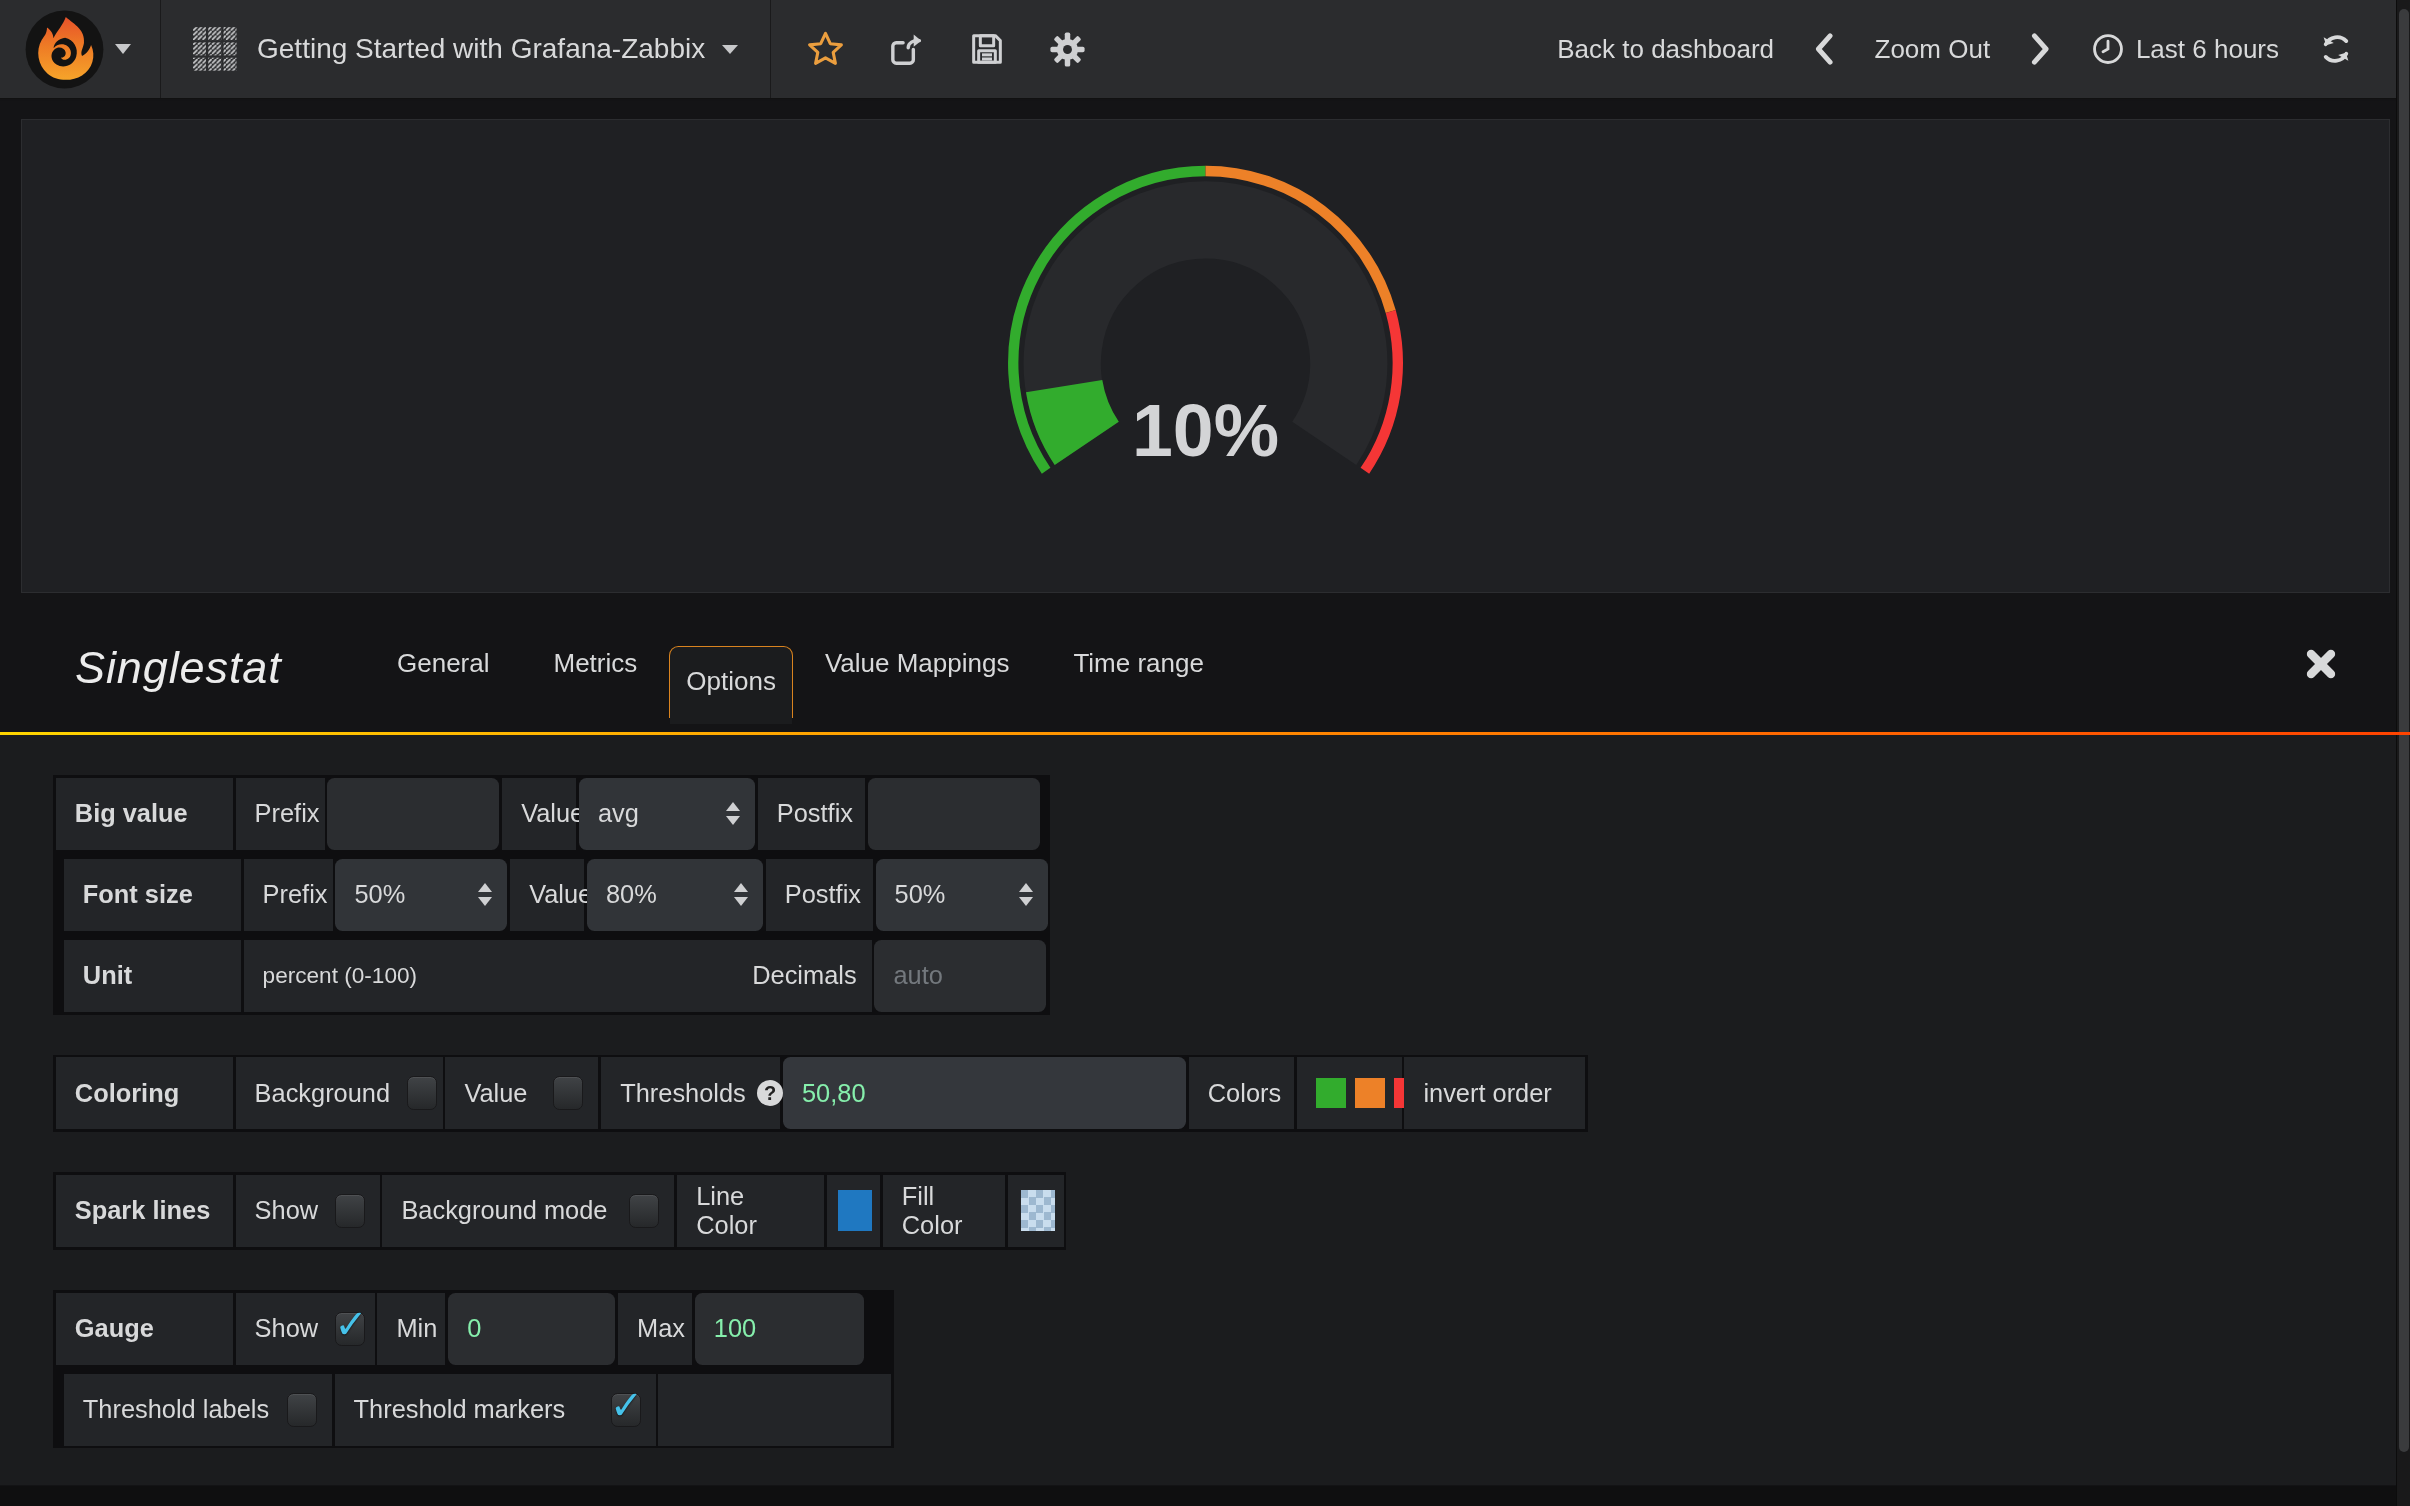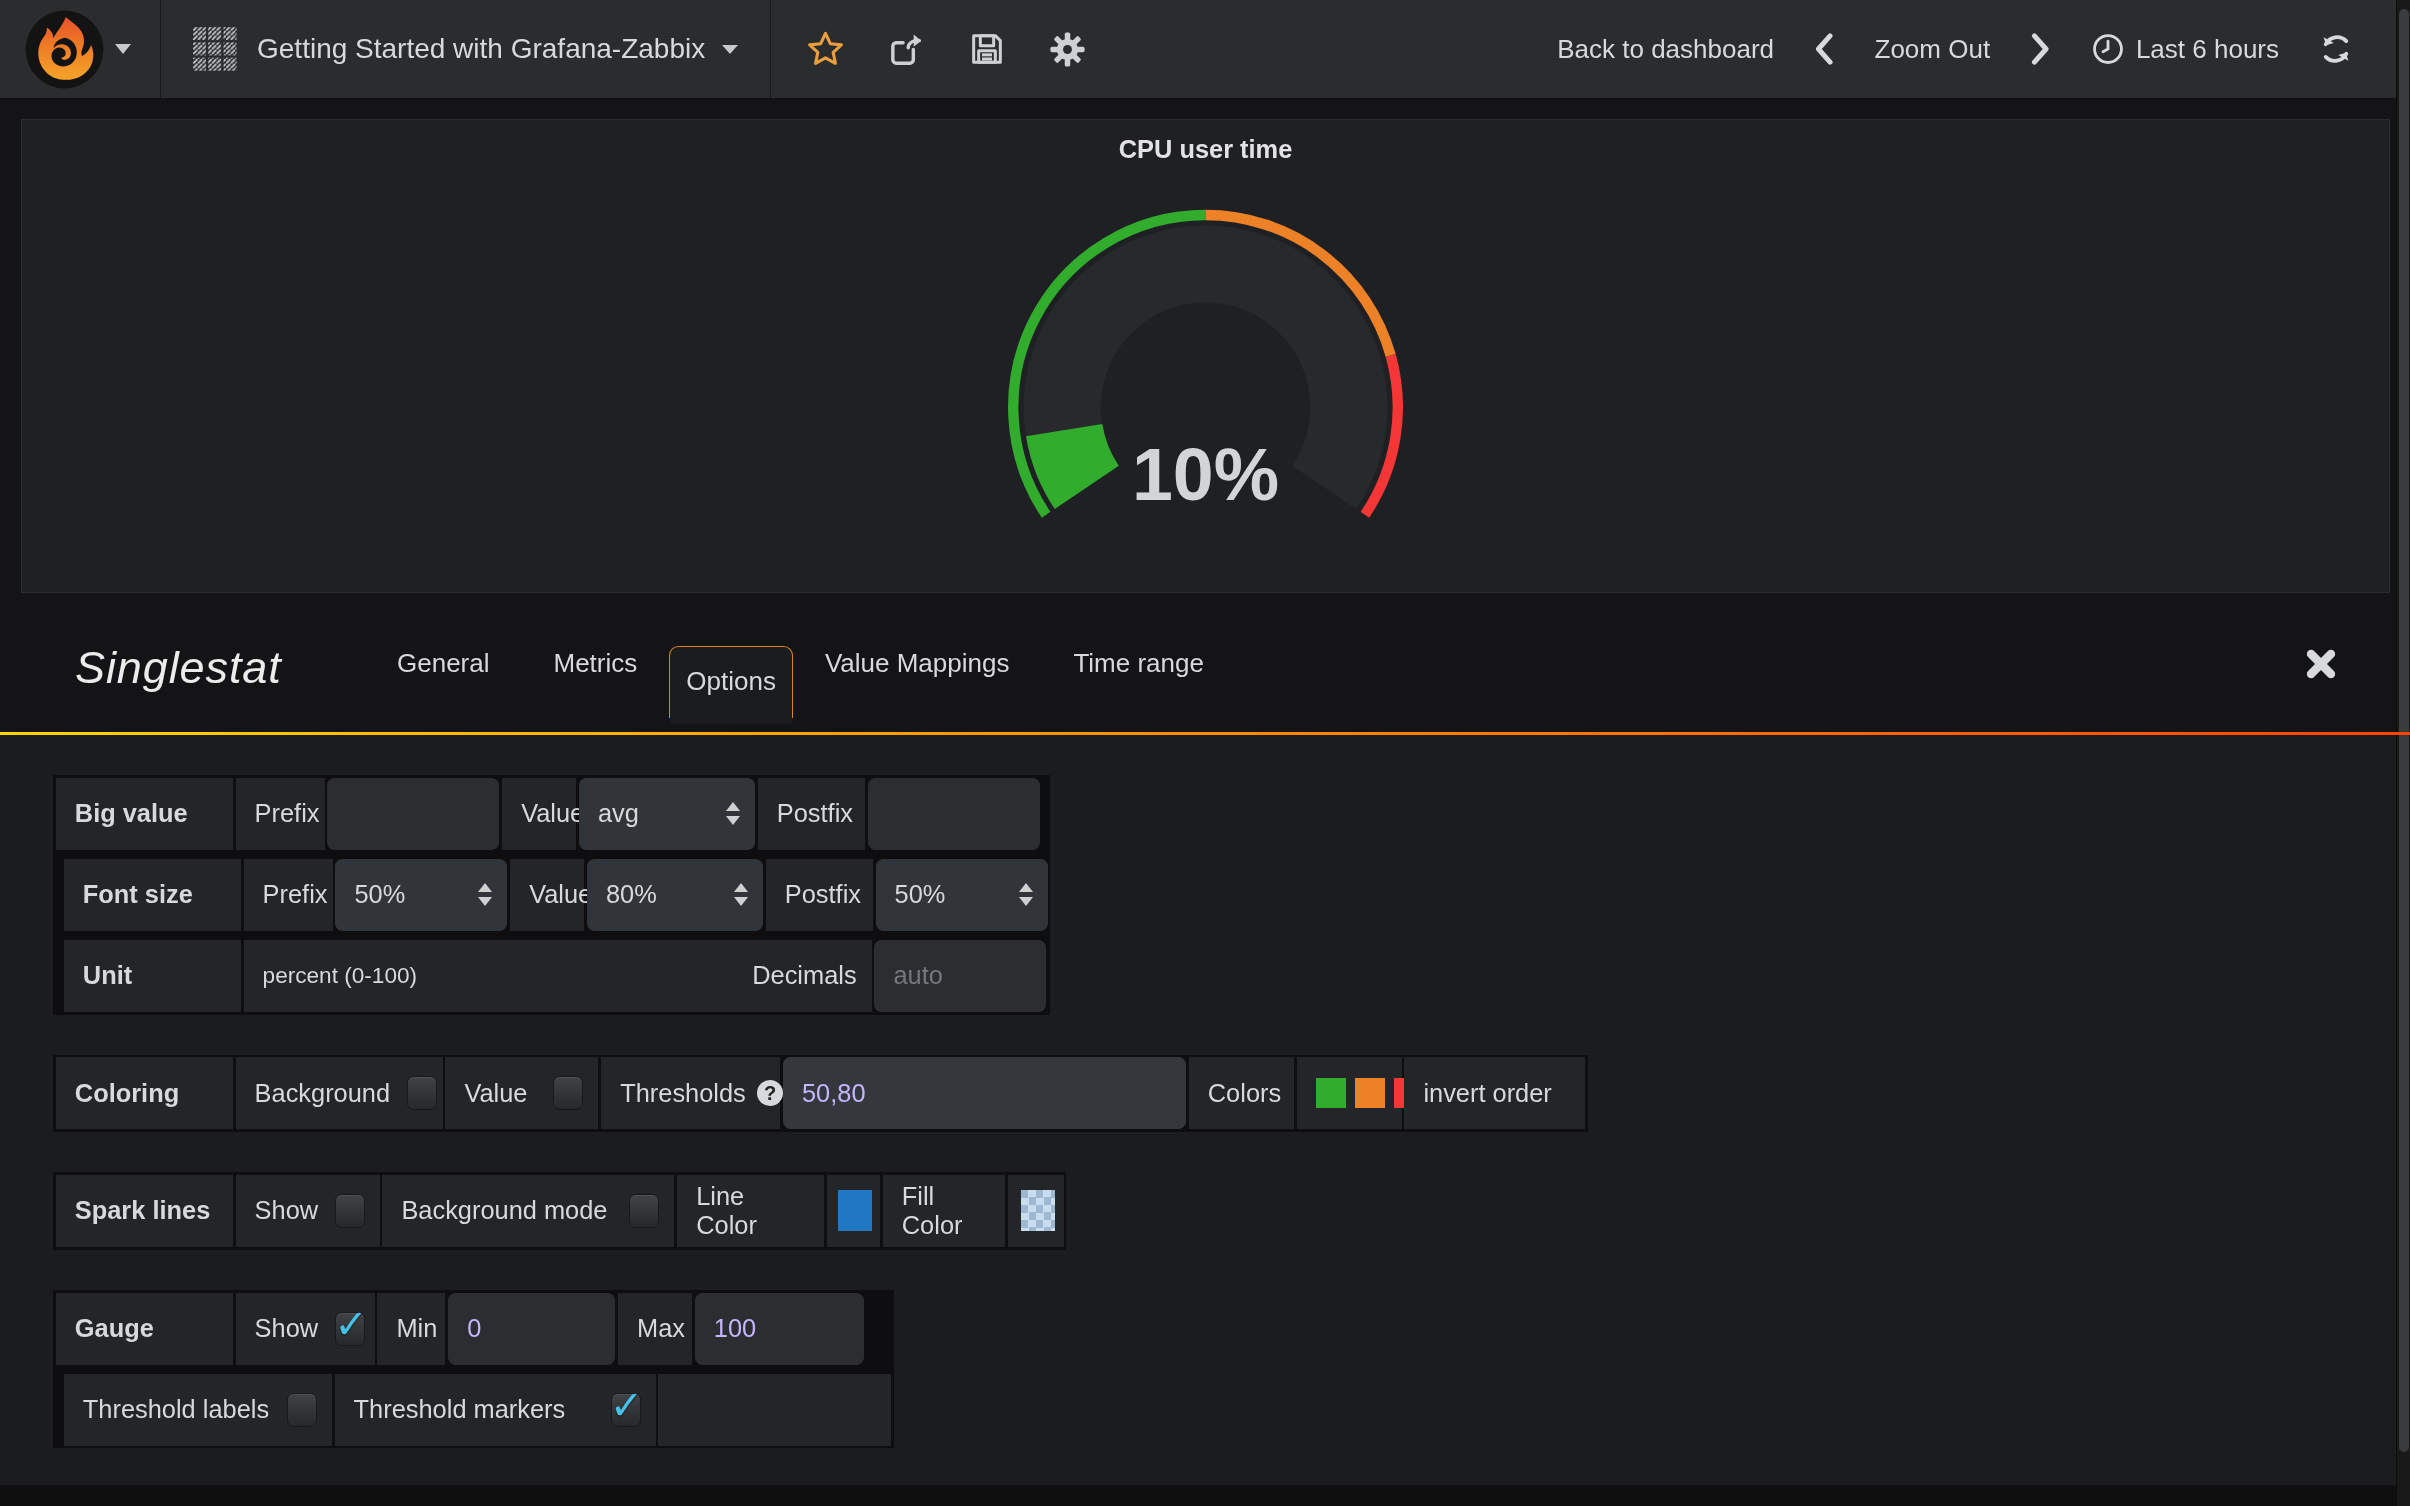--- a/index.html
+++ b/index.html
@@ -50,21 +50,21 @@
   
   .etable { margin:0 0 0 53px; background:#0e0e10; padding:2.8px; display:inline-block; }
   .erow { display:flex; gap:2.8px; }
   .erow + .erow { margin-top:9px;padding-left:8px; }
   .cell { background:#232528; height:72px; display:flex; align-items:center;
           padding:0 15px 0 19px; font-size:25.4px; color:#d8d9da; }
   .cell.bold { font-weight:bold; }
   .cell.spread { justify-content:space-between; }
   .cell.input { background:#2b2d30; border-radius:7.5px; }
   .cell.select { background:#313438; border-radius:7.5px; justify-content:space-between; cursor:pointer; }
-  .cell.input input { background:transparent; border:none; outline:none; color:#c4b5fd;
+  .cell.input input { background:transparent; border:none; outline:none; color:#86efac;
                       font-size:25.4px; width:100%; font-family:inherit; }
   .cell.input input::placeholder { color:#73787d; }
   .cell.thr-input { background:#34373c; }
   .spinners { display:flex; flex-direction:column; gap:4.7px; }
   .spinners i { width:0; height:0; border-left:7.5px solid transparent; border-right:7.5px solid transparent; }
   .spin-up { border-bottom:9.4px solid #cfd0d2; }
   .spin-down { border-top:9.4px solid #cfd0d2; }
 
   .checkbox { width:30px; height:34px; border-radius:6.6px; flex:none; cursor:pointer;
               background:linear-gradient(#404346,#26282a); border:0.9px solid #19191b;
@@ -202,21 +202,20 @@
         <path d="M5.5 17 A8 8 0 0 0 18.5 15"></path>
         <path d="M4.2 4.6 L5.8 9.6 L10.6 8.2" fill="#d8d9da" stroke="none"></path>
         <path d="M19.8 19.4 L18.2 14.4 L13.4 15.8" fill="#d8d9da" stroke="none"></path>
       </svg>
     </span>
   </div>
 </div>
 
 <div class="dash-area">
   <div class="panel">
-    <div class="panel-title">CPU user time</div>
     <div class="gauge-wrap">
       <svg id="gauge-svg" width="443" height="377" viewBox="0 0 470 400">
           <path d="M 109.0 307.0 A 152 152 0 1 1 361.0 307.0" stroke="#28292c" stroke-width="82" fill="none"></path>
           <path d="M 109.0 307.0 A 152 152 0 0 1 85.0 246.3" stroke="#32AC2D" stroke-width="82" fill="none"></path>
           <path d="M 65.9 336.1 A 204 204 0 0 1 235.0 18.0" stroke="#32AC2D" stroke-width="11" fill="none"></path>
           <path d="M 235.0 18.0 A 204 204 0 0 1 431.5 167.1" stroke="#ED8128" stroke-width="11" fill="none"></path>
           <path d="M 431.5 167.1 A 204 204 0 0 1 404.1 336.1" stroke="#F53636" stroke-width="11" fill="none"></path>
           <text x="235" y="320" text-anchor="middle" font-size="78" font-weight="bold" fill="#d3d4d6" font-family="Liberation Sans, DejaVu Sans, sans-serif">10%</text>
         </svg>
     </div>

